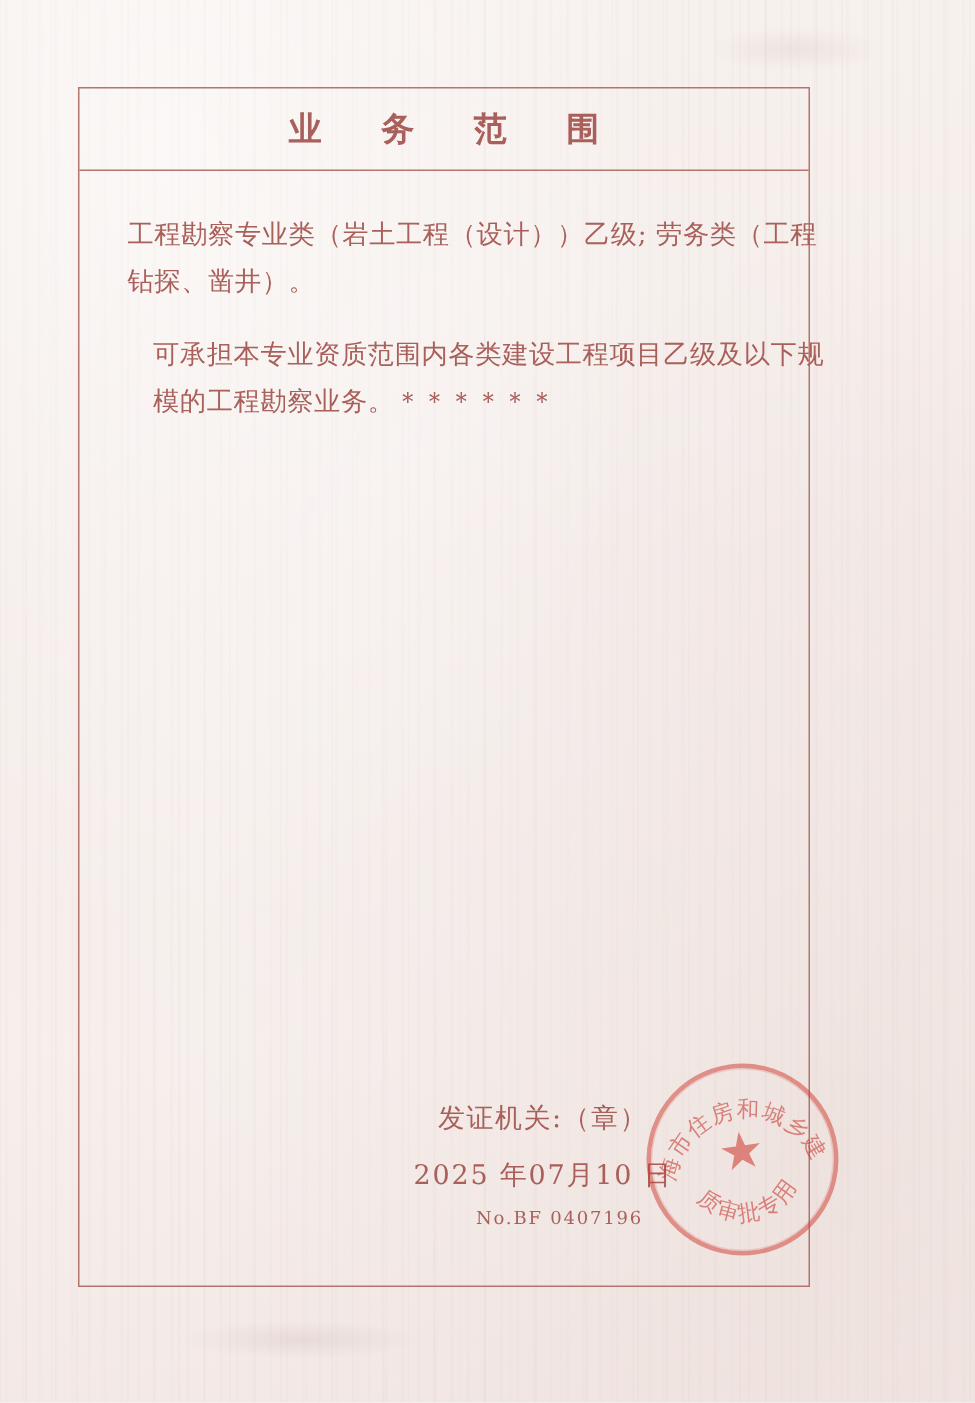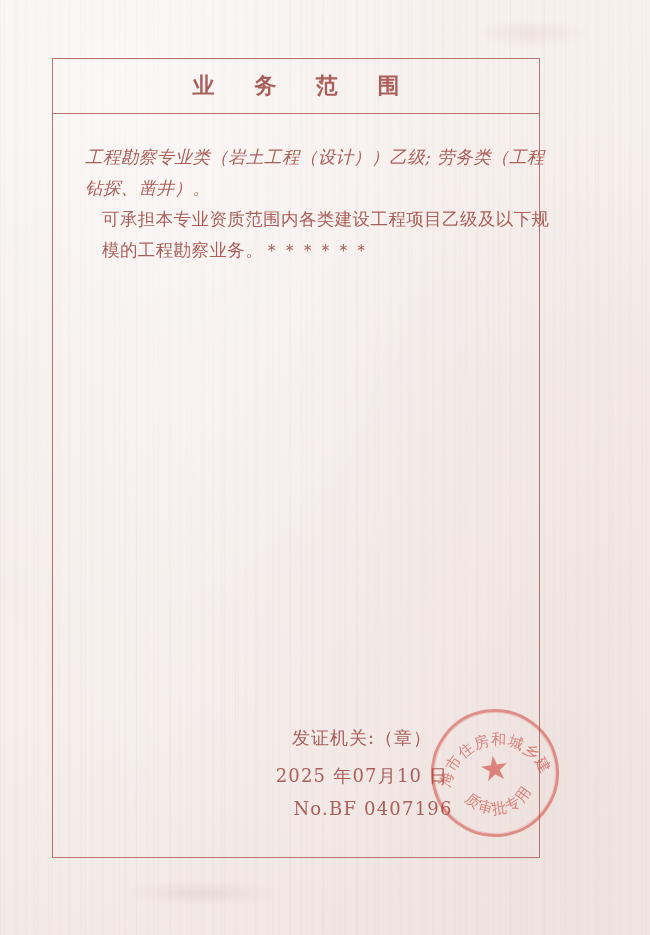--- a/index.html
+++ b/index.html
@@ -87,21 +87,21 @@
     color: #a95f5a;
     letter-spacing: 0.4px;
   }
   .para {
     margin: 0;
   }
   .para.indent {
     text-indent: 0;
     margin-left: 17px;
   }
-  #para1 { margin-bottom: 0px; font-style: italic; }
+  #para1 { margin-bottom: 18px; }
 
   #issuer-block {
     position: absolute;
     right: 40px;
     bottom: 38px;
     width: 280px;
     text-align: center;
     font-family: "DejaVu Serif", "Liberation Serif", serif;
     color: #a95f5a;
   }
@@ -112,21 +112,21 @@
     margin-bottom: 14px;
   }
   #date-line {
     font-size: 18px;
     letter-spacing: 1.2px;
     padding-left: 6px;
     margin-bottom: 10px;
     white-space: pre;
   }
   #serial-line {
-    font-size: 18px;
+    font-size: 12px;
     letter-spacing: 1.2px;
     padding-left: 28px;
     white-space: pre;
   }
 
   
   #seal {
     position: absolute;
     left: 378px;
     top: 650px;

